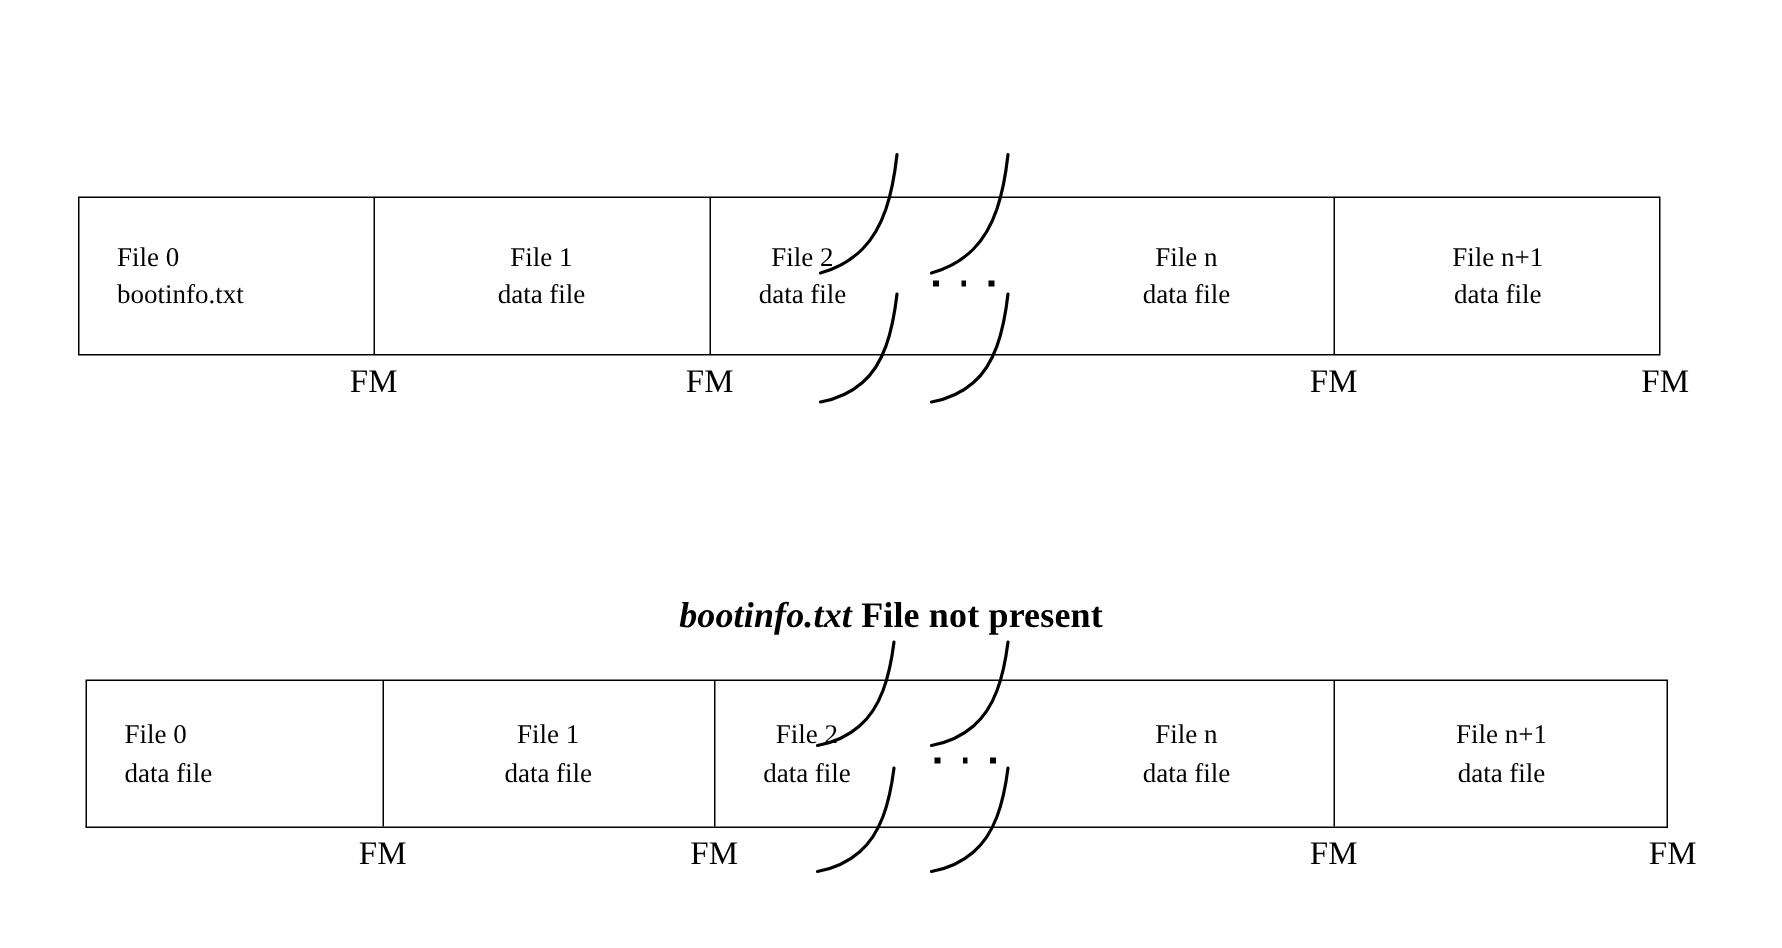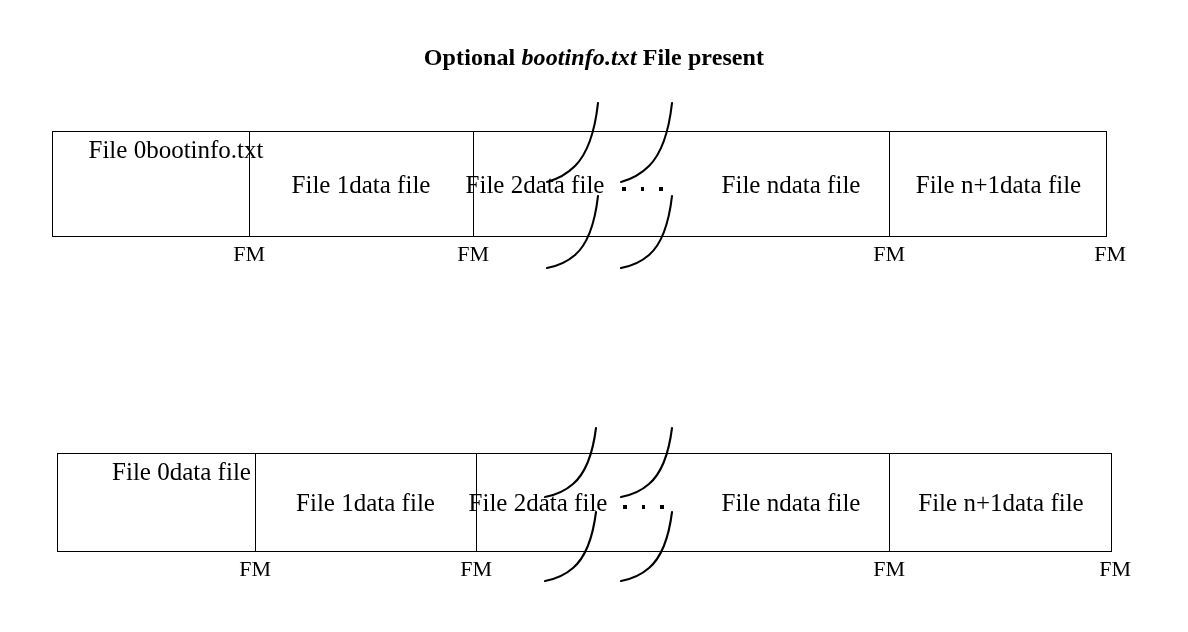--- a/index.html
+++ b/index.html
@@ -63,23 +63,23 @@
     width: 0;
     border-left: 1.6px solid #000000;
   }
 
   
   .cell {
     position: absolute;
     top: 0;
     bottom: 0;
     display: flex;
-    flex-direction: row;
+    flex-direction: column;
     justify-content: center;
-    font-size: 25px;
+    font-size: 18px;
     line-height: 1.40;
     white-space: pre;
   }
   .cell.center { align-items: center; text-align: center; }
   .cell.left   { align-items: flex-start; padding-left: 25px; }
   .cell .line2 { }
 
   
   .fm-label {
     position: absolute;
@@ -111,21 +111,20 @@
     width: 3.5px;
     height: 3.5px;
     background: #000000;
   }
 </style>
 </head>
 <body>
 
 <div id="page">
 
-  <div class="diagram-title" id="title-1"><span>Optional </span><span class="ital">bootinfo.txt</span><span> File present</span></div>
 
   <div class="band" id="band-1">
     <div class="divider" style="left:196px"></div>
     <div class="divider" style="left:420px"></div>
     <div class="divider" style="left:836px"></div>
 
     <div class="cell left" style="left:0px;   width:196px">
       <span>File 0</span>
       <span class="line2">bootinfo.txt</span>
     </div>
@@ -161,20 +160,21 @@
     <i></i>
     <i></i>
     <i></i>
   </div>
 
   <div class="fm-label" style="left:265px;  top:243px">FM</div>
   <div class="fm-label" style="left:489px;  top:243px">FM</div>
   <div class="fm-label" style="left:905px;  top:243px">FM</div>
   <div class="fm-label" style="left:1126px; top:243px">FM</div>
 
+  <div class="diagram-title" id="title-2"><span></span><span class="ital">bootinfo.txt</span><span> File not present</span></div>
 
   <div class="band" id="band-2">
     <div class="divider" style="left:197px"></div>
     <div class="divider" style="left:418px"></div>
     <div class="divider" style="left:831px"></div>
 
     <div class="cell left" style="left:0px;   width:197px">
       <span>File 0</span>
       <span class="line2">data file</span>
     </div>

